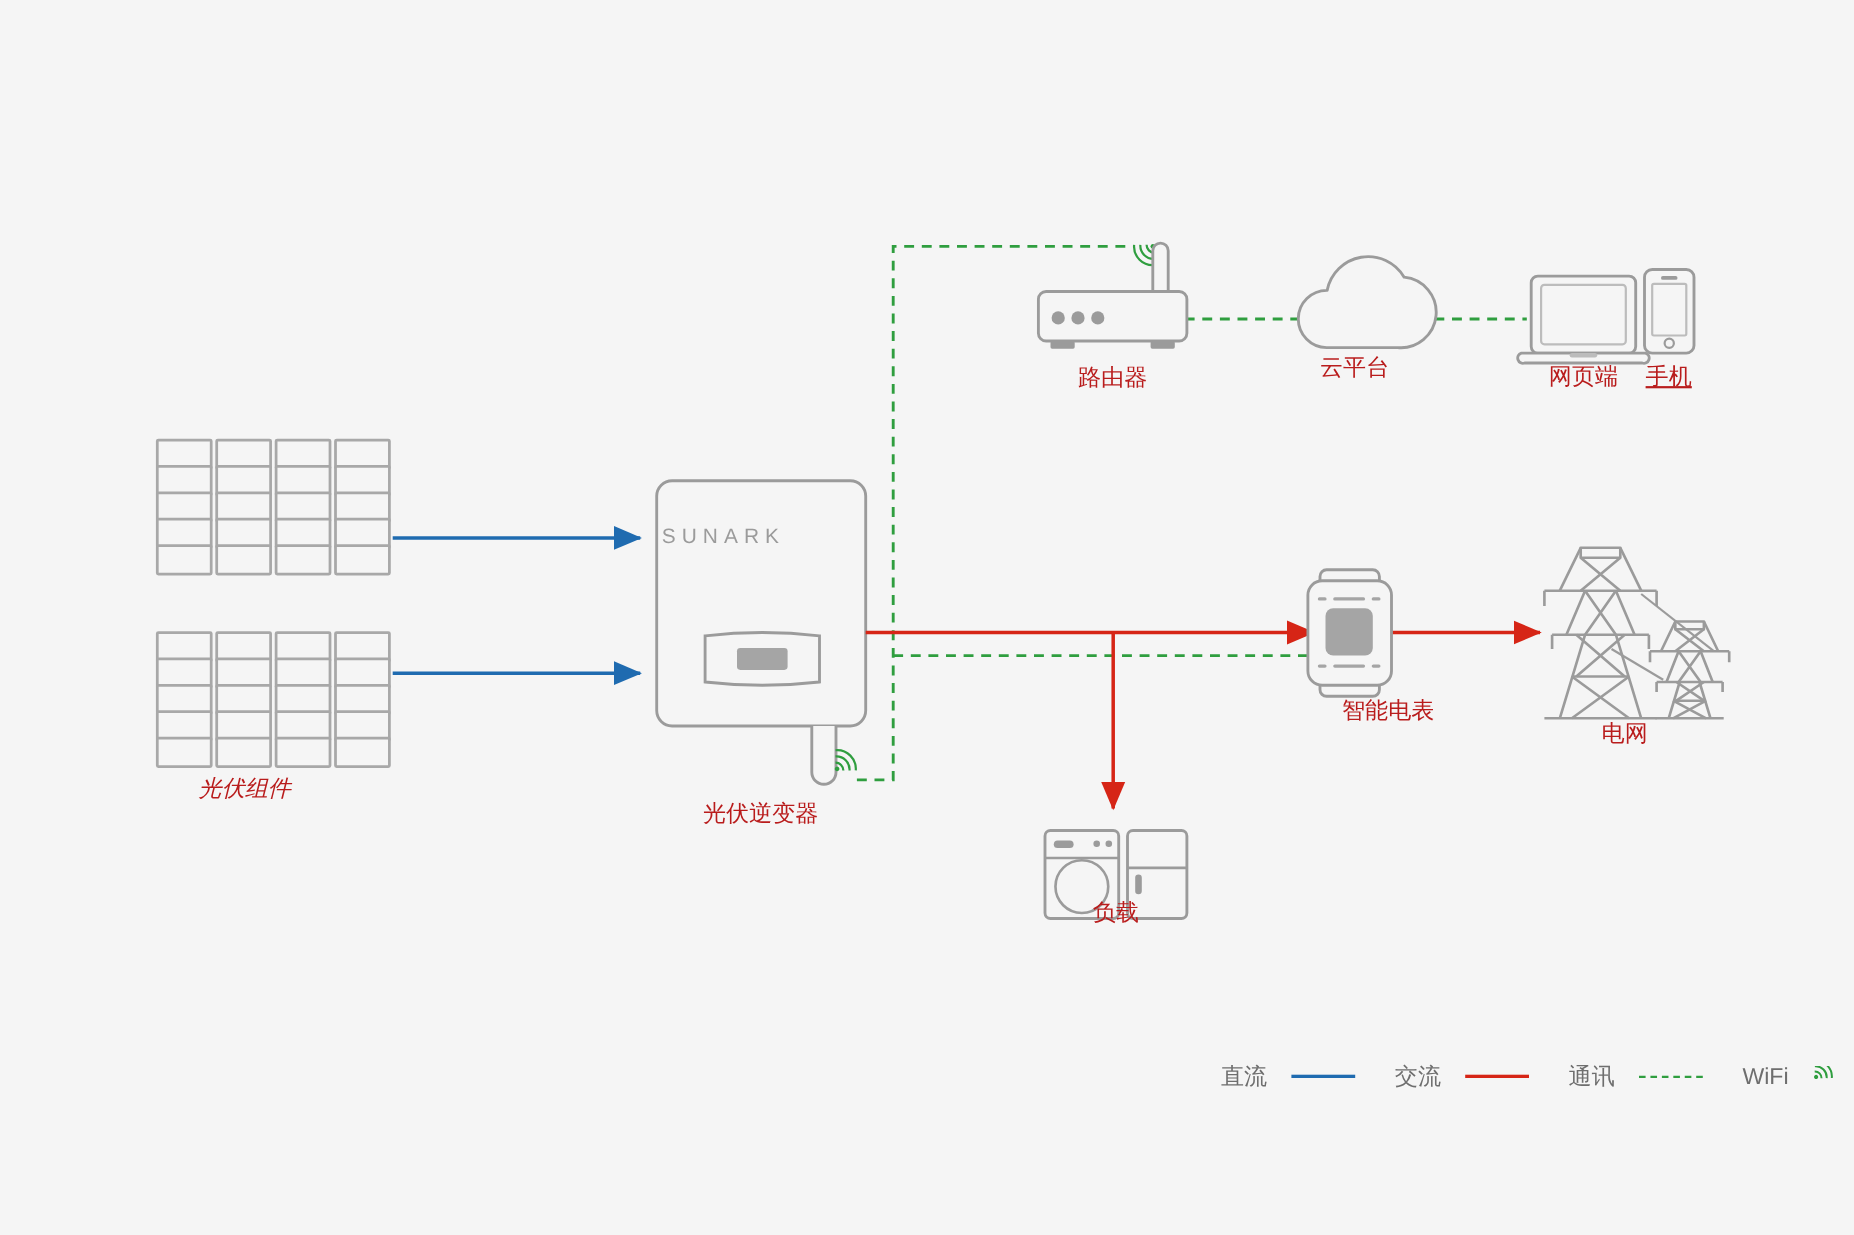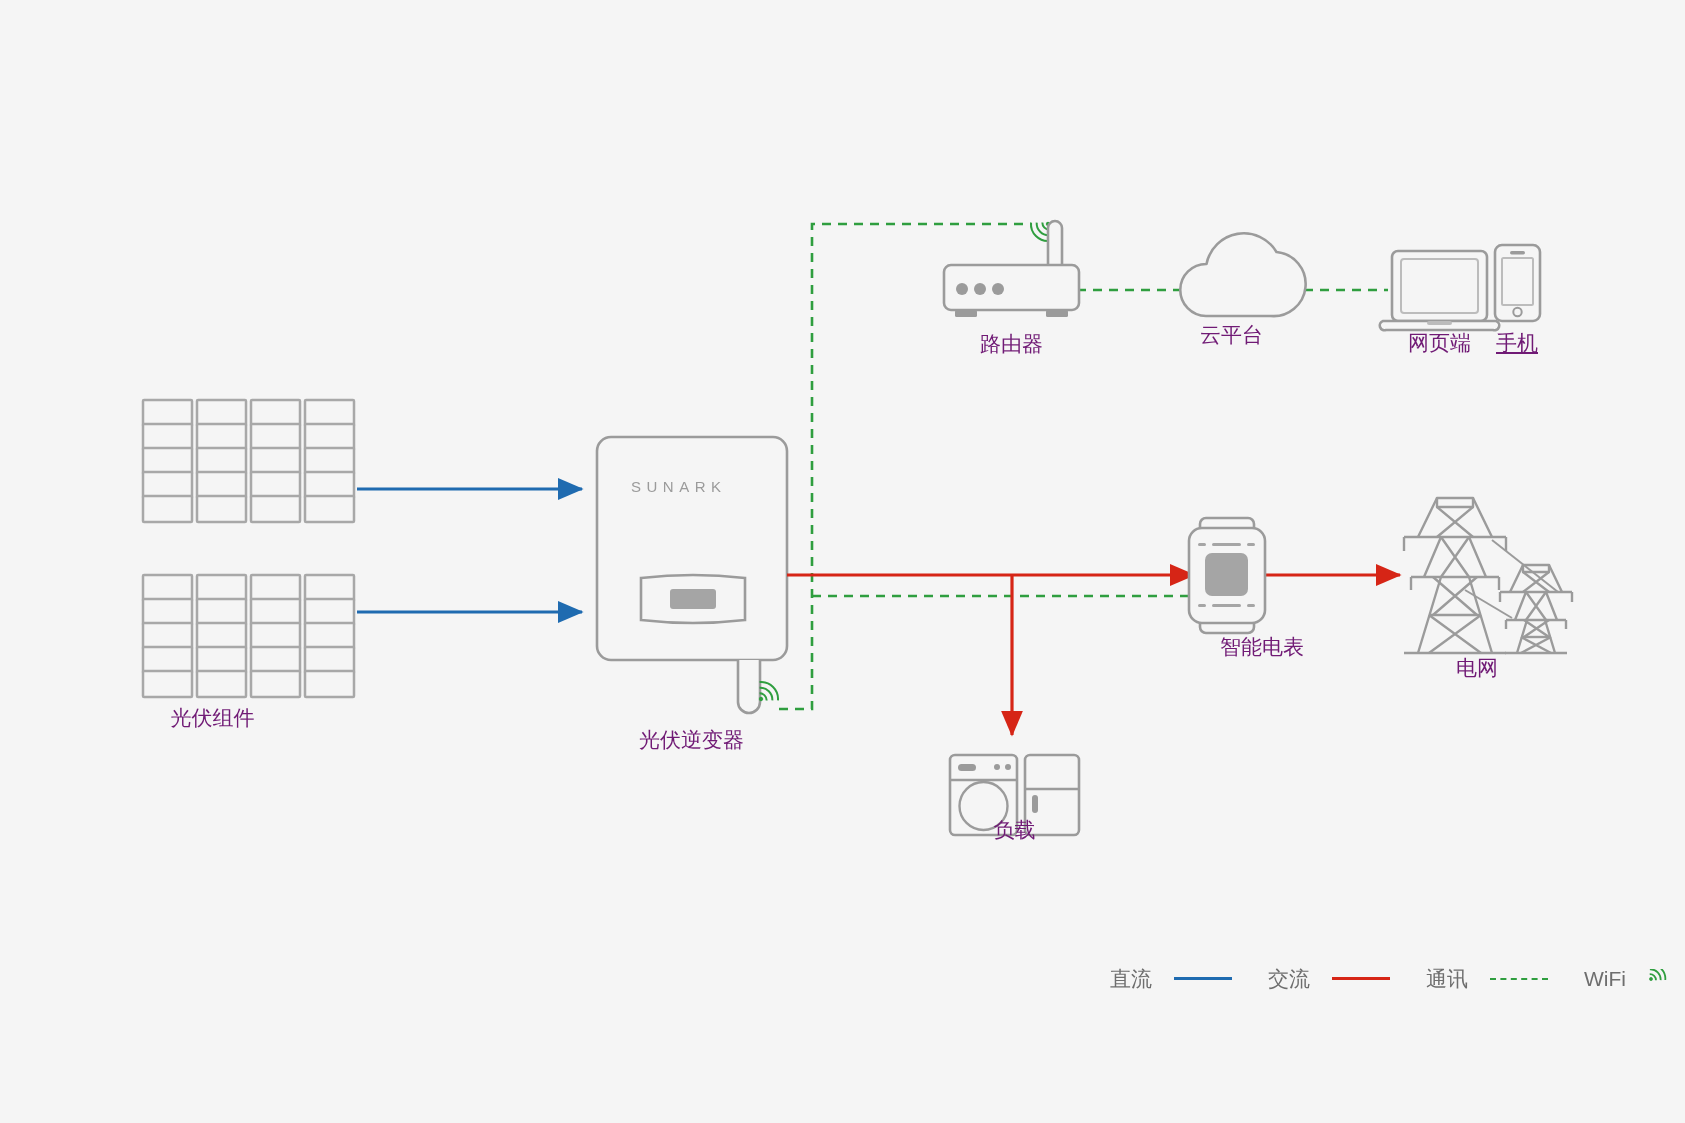--- a/index.html
+++ b/index.html
@@ -15,21 +15,21 @@
     font-family: "Liberation Sans", "DejaVu Sans", sans-serif;
   }
   #canvas {
     position: absolute;
     inset: 0;
     width: 1685px;
     height: 1123px;
   }
   .node-label {
     position: absolute;
-    color: #701a75;
+    color: #b91c1c;
     font-size: 21px;
     line-height: 1;
     white-space: nowrap;
     text-align: center;
     font-family: "Liberation Sans", "DejaVu Sans", sans-serif;
   }
   .legend {
     position: absolute;
     left: 1110px;
     top: 968px;
@@ -59,22 +59,22 @@
   .legend-swatch.dashed {
     border-top-width: 2px;
     border-top-style: dashed;
   }
   .legend-wifi { display: inline-block; width: 22px; height: 20px; }
   .inverter-brand {
     position: absolute;
     left: 596px;
     top: 478px;
     width: 160px;
-    text-align: center;
-    font-size: 15px;
+    text-align: left;
+    font-size: 19px;
     letter-spacing: 5.5px;
     color: #9b9b9b;
     font-family: "Liberation Sans", "DejaVu Sans", sans-serif;
     text-indent: 5.5px;
   }
 </style>
 </head>
 <body>
 
 <svg id="canvas" viewBox="0 0 1685 1123">
@@ -297,21 +297,21 @@
   <g>
     <rect x="1025" y="755" width="54" height="80" rx="5" fill="#f5f5f5" stroke="#9b9b9b" stroke-width="2.6"></rect>
     <path d="M1025,789 l54,0" stroke="#9b9b9b" stroke-width="2.4"></path>
     <rect x="1032" y="795" width="6" height="18" rx="3" fill="#9b9b9b"></rect>
   </g>
 
 </svg>
 
 <div class="inverter-brand">SUNARK</div>
 
-<div class="node-label" style="left:135px; top:707px; width:155px;">光伏组件</div>
+<div class="node-label" style="left:145px; top:707px; width:155px;font-style:italic;">光伏组件</div>
 
 <div class="node-label" style="left:614px; top:729px; width:155px;">光伏逆变器</div>
 
 <div class="node-label" style="left:934px; top:333px; width:155px;">路由器</div>
 
 <div class="node-label" style="left:1154px; top:324px; width:155px;">云平台</div>
 
 <div class="node-label" style="left:1362px; top:332px; width:155px;">网页端</div>
 
 <div class="node-label" style="left:1462px; top:332px; width:110px;text-decoration:underline;">手机</div>

